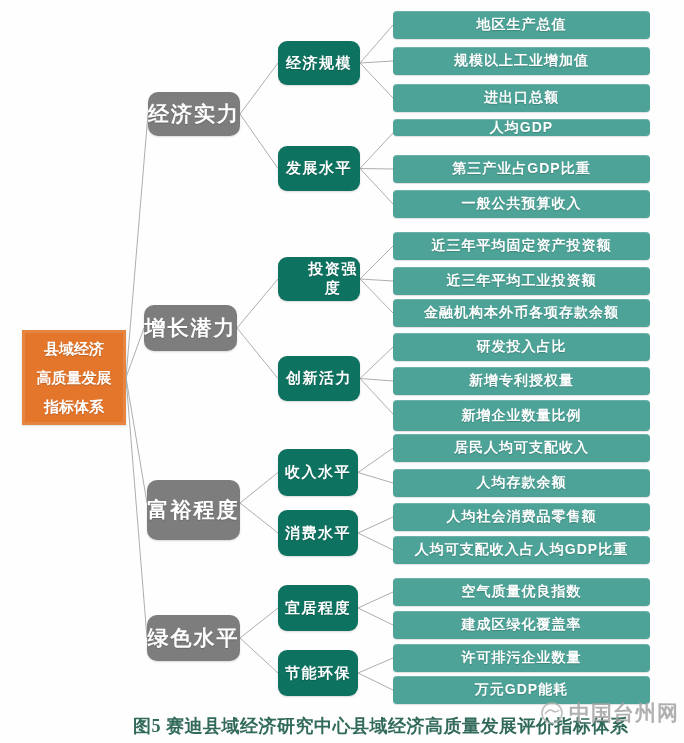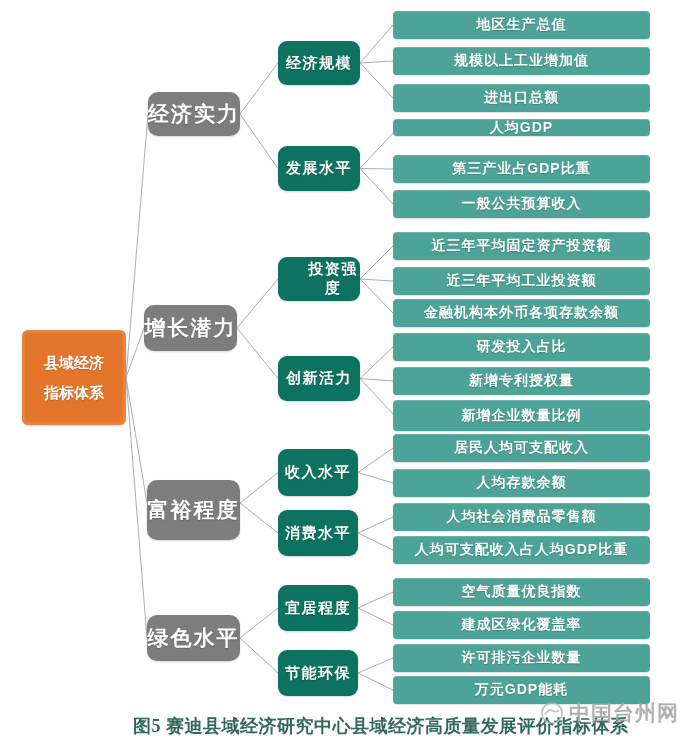--- a/index.html
+++ b/index.html
@@ -24,21 +24,21 @@
     align-items: center;
     justify-content: center;
     box-sizing: border-box;
     color: #ffffff;
     font-weight: bold;
     text-align: center;
     text-shadow: 0 1px 1px rgba(0,0,0,0.18);
   }
   .root {
     background: #E4762C;
-    border-radius: 6px;
+    border-radius: 0;
     font-size: 15px;
     line-height: 1.95;
     box-shadow: inset 0 0 0 3px rgba(255,255,255,0.10), 0 1px 2px rgba(0,0,0,0.15);
   }
   .category {
     background: #7D7D7D;
     border-radius: 10px;
     font-size: 21px;
     letter-spacing: 2px;
     box-shadow: 0 1px 2px rgba(0,0,0,0.15);
@@ -118,20 +118,21 @@
       <line x1="240" y1="638" x2="278" y2="608" stroke="#ACAEB0" stroke-width="1"></line>
       <line x1="358" y1="608" x2="393" y2="592" stroke="#ACAEB0" stroke-width="1"></line>
       <line x1="358" y1="608" x2="393" y2="625" stroke="#ACAEB0" stroke-width="1"></line>
       <line x1="240" y1="638" x2="278" y2="673" stroke="#ACAEB0" stroke-width="1"></line>
       <line x1="358" y1="673" x2="393" y2="658" stroke="#ACAEB0" stroke-width="1"></line>
       <line x1="358" y1="673" x2="393" y2="690" stroke="#ACAEB0" stroke-width="1"></line>
     </svg>
   <div id="nodes">
       <div class="node root" style="left: 22px; top: 330px; width: 104px; height: 95px;">
         <div>县域经济</div>
+        <div>高质量发展</div>
         <div>指标体系</div>
       </div>
       <div class="node category" style="left: 148px; top: 92px; width: 92px; height: 44px;">经济实力</div>
       <div class="node subcategory" style="left: 278px; top: 41px; width: 82px; height: 44px;">经济规模</div>
       <div class="node indicator" style="left: 393px; top: 11px; width: 257px; height: 28px;">地区生产总值</div>
       <div class="node indicator" style="left: 393px; top: 47px; width: 257px; height: 28px;">规模以上工业增加值</div>
       <div class="node indicator" style="left: 393px; top: 84px; width: 257px; height: 28px;">进出口总额</div>
       <div class="node subcategory" style="left: 278px; top: 146px; width: 82px; height: 45px;">发展水平</div>
       <div class="node indicator" style="left: 393px; top: 119px; width: 257px; height: 17px;">人均GDP</div>
       <div class="node indicator" style="left: 393px; top: 155px; width: 257px; height: 28px;">第三产业占GDP比重</div>

